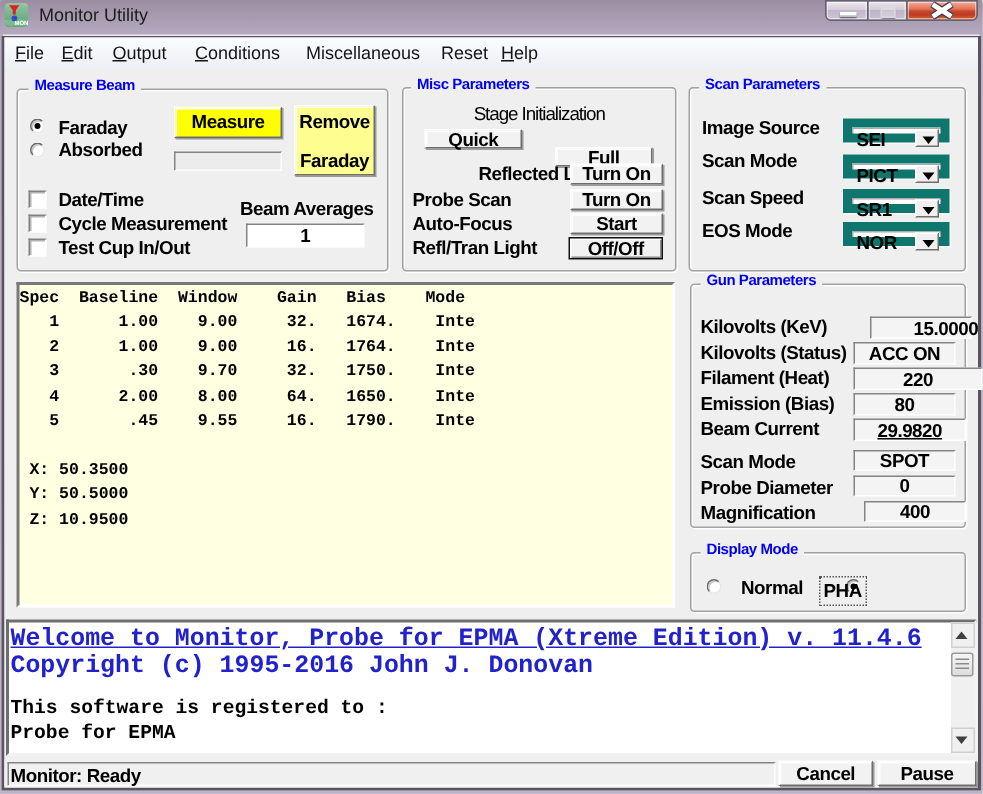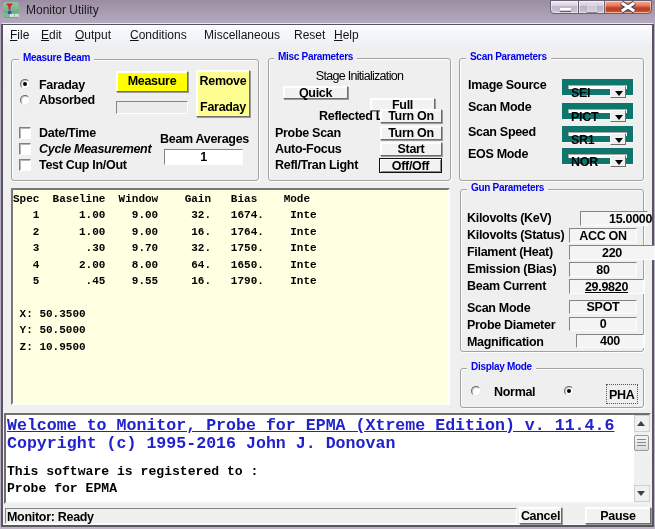--- a/index.html
+++ b/index.html
@@ -110,21 +110,21 @@
 <div class="lbl" style="left:39px;top:93px;">Absorbed</div>
 <div class="btn" style="left:116px;top:71px;width:72px;height:21px;background:#ffff00;line-height:19px;">Measure</div>
 <div class="btn" style="left:196px;top:70px;width:54px;height:47px;background:#fdfd90;">
   <div style="position:absolute;left:0;top:3px;width:100%;">Remove</div>
   <div style="position:absolute;left:0;bottom:2px;width:100%;">Faraday</div>
 </div>
 <div class="sunk" style="left:116px;top:101px;width:72px;height:13px;background:#ececec;"></div>
 <div class="chk" style="left:19px;top:127px;"></div>
 <div class="lbl" style="left:39px;top:126px;">Date/Time</div>
 <div class="chk" style="left:19px;top:143px;"></div>
-<div class="lbl" style="left:39px;top:142px;font-style:italic;">Cycle Measurement</div>
+<div class="lbl" style="left:39px;top:142px;">Cycle Measurement</div>
 <div class="chk" style="left:19px;top:159px;"></div>
 <div class="lbl" style="left:39px;top:158px;">Test Cup In/Out</div>
 <div class="lbl" style="left:160px;top:132px;">Beam Averages</div>
 <div class="sunk" style="left:164px;top:149px;width:79px;height:16px;background:#fff;line-height:15px;">1</div>
 
 <div class="grp" style="left:268px;top:58px;width:183px;height:123px;">
   <div class="gtitle" style="left:5px;">Misc Parameters</div>
 </div>
 <div style="position:absolute;left:268px;top:69px;width:183px;text-align:center;font-size:12.5px;letter-spacing:-0.7px;">Stage Initialization</div>
 <div class="btn" style="left:283px;top:86px;width:65px;height:13px;line-height:12px;">Quick</div>
@@ -194,21 +194,21 @@
 <div class="sunk" style="left:569px;top:300px;width:68px;height:14px;line-height:13px;text-align:center;">SPOT</div>
 <div class="sunk" style="left:569px;top:317px;width:68px;height:14px;line-height:13px;">0</div>
 <div class="sunk" style="left:576px;top:334px;width:68px;height:14px;line-height:13px;">400</div>
 
 <div class="grp" style="left:460px;top:368px;width:184px;height:40px;">
   <div class="gtitle" style="left:6px;">Display Mode</div>
 </div>
 <div class="radio" style="left:471px;top:386px;"></div>
 <div class="lbl" style="left:494px;top:385px;">Normal</div>
 <div class="radio sel" style="left:564px;top:386px;"></div>
-<div style="position:absolute;left:606px;top:384px;border:1px dotted #555;padding:0 2px;">
+<div style="position:absolute;left:546px;top:384px;border:1px dotted #555;padding:0 2px;">
   <span class="lbl" style="position:static;">PHA</span></div>
 
 <div id="console" style="position:absolute;left:4px;top:413px;width:647px;height:91px;background:#fff;
  border-top:2px solid #6e6e6e;border-left:2px solid #6e6e6e;border-right:2px solid #f2f2f2;border-bottom:2px solid #f2f2f2;"></div>
 <div style="position:absolute;left:7px;top:417px;font-family:'Liberation Mono',monospace;font-weight:bold;font-size:16.6px;line-height:18px;color:#2222cc;white-space:pre;"><u>Welcome to Monitor, Probe for EPMA (Xtreme Edition) v. 11.4.6</u>
 Copyright (c) 1995-2016 John J. Donovan</div>
 <div style="position:absolute;left:7px;top:463px;font-family:'Liberation Mono',monospace;font-weight:bold;font-size:13.1px;line-height:17px;color:#000;white-space:pre;">This software is registered to :
 Probe for EPMA</div>
 
 <div id="sbar" style="position:absolute;left:634px;top:415px;width:16px;height:87px;background:#f0f0f0;">
@@ -220,14 +220,14 @@
     <div style="position:absolute;left:2px;top:3px;width:9px;height:1px;background:#888;"></div>
     <div style="position:absolute;left:2px;top:6px;width:9px;height:1px;background:#888;"></div>
     <div style="position:absolute;left:2px;top:9px;width:9px;height:1px;background:#888;"></div>
   </div>
 </div>
 
 <div id="status" style="position:absolute;left:3px;top:506px;width:649px;height:18px;background:#f0f0f0;"></div>
 <div style="position:absolute;left:3px;top:523.5px;width:649px;height:1.5px;background:#fafafa;"></div>
 <div class="sunk" style="left:5px;top:508px;width:512px;height:16px;background:#f0f0f0;"></div>
 <div class="lbl" style="left:7px;top:510px;">Monitor: Ready</div>
-<div class="btn" style="left:519px;top:507px;width:43px;height:17px;line-height:16px;">Cancel</div>
+<div class="btn" style="left:519px;top:507px;width:63px;height:17px;line-height:16px;">Cancel</div>
 <div class="btn" style="left:585px;top:507px;width:66px;height:17px;line-height:16px;">Pause</div>
 
 </body></html>

